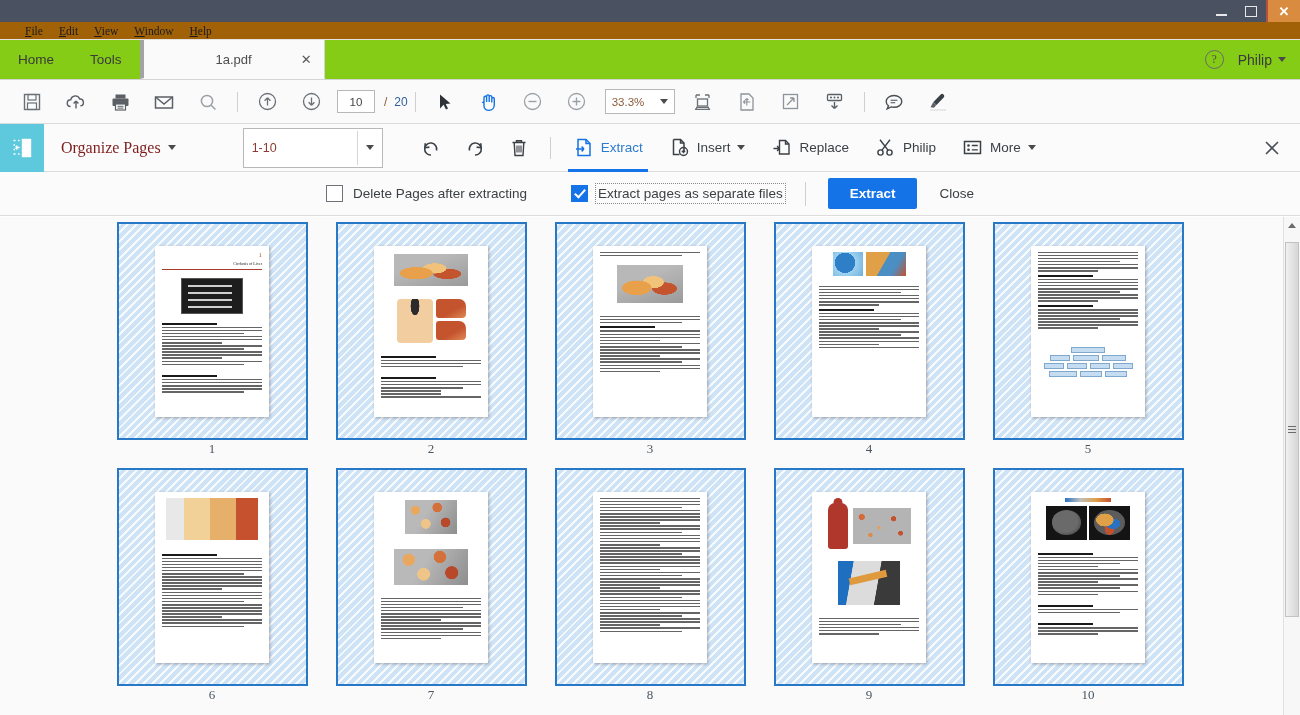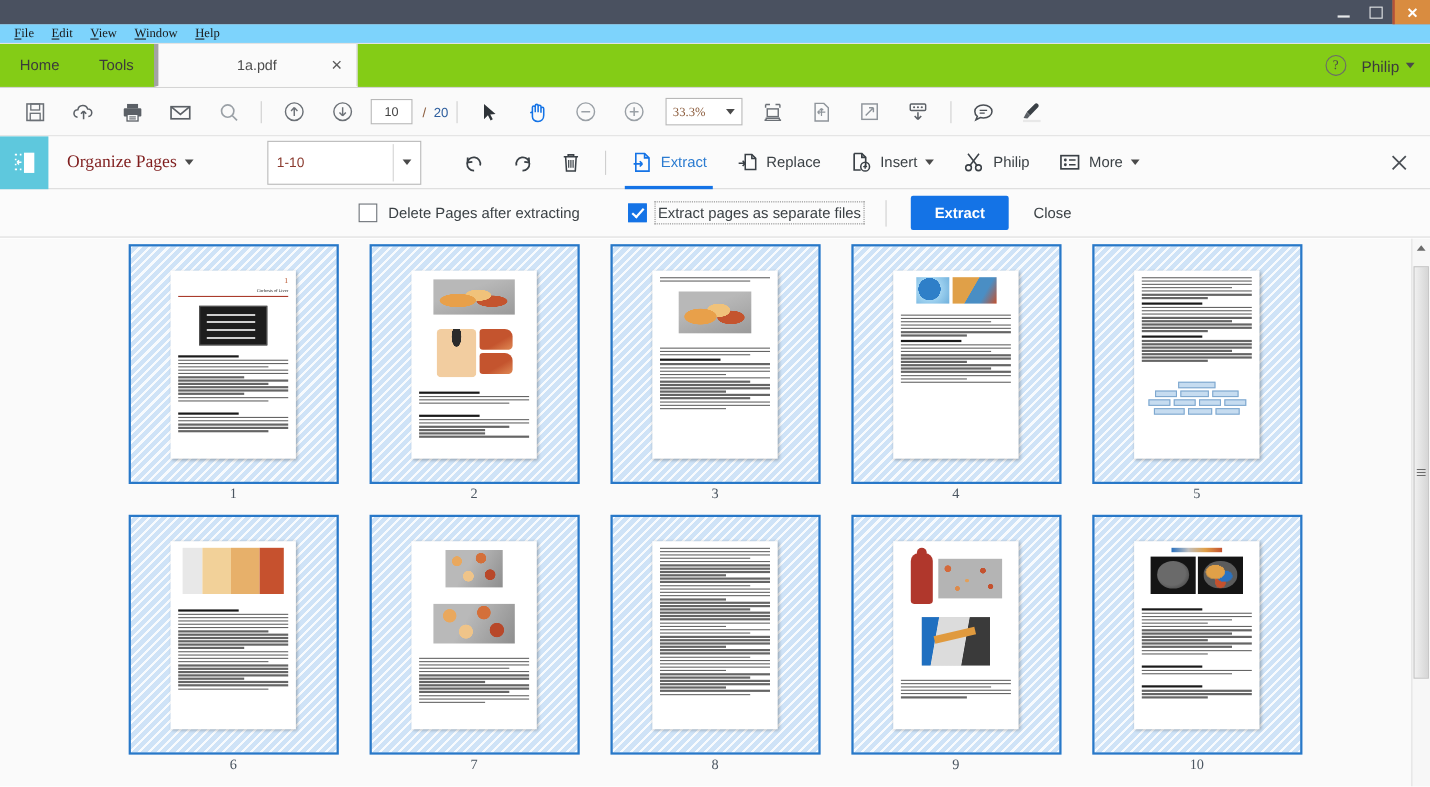--- a/index.html
+++ b/index.html
@@ -55,23 +55,23 @@
     border: 1.5px solid #e6e8ea;
   }
   .win-close {
     background: #d98c40; width: 34px; color: #fff;
     font-size: 13px; font-weight: bold;
     border-left: 2px solid #b3513a;
   }
 
   
   .menubar {
-    height: 18px; background: #7dd3fc;
+    height: 18px; background: #a16207;
     border-bottom: 1px solid #e3e3e3;
-    display: flex; align-items: center; padding-left: 6px; gap: 2px;
+    display: flex; align-items: center; padding-left: 18px; gap: 2px;
   }
   .menu-item {
     font-size: 11.5px; color: #1a1a1a; padding: 1px 7px;
     font-family: "Liberation Serif", serif;
   }
   .menu-item u { text-decoration: underline; }
 
   
   .tabstrip {
     height: 40px; background: #84cc16;
@@ -137,21 +137,21 @@
   }
   .page-total {
     font-size: 12px; color: #2f5f9e; margin-left: 7px;
   }
   .page-slash { font-size: 12px; color: #8a5a3a; margin-left: 5px; }
   .zoom-box {
     width: 70px; height: 25px; border: 1px solid #b8b8b8; background: #fff;
     display: flex; align-items: center; padding: 0 6px;
     font-size: 11.5px; color: #444; margin: 0 6px;
   }
-  .zoom-box .zv { flex: 1; color: #8a5a3a; font-family: Liberation Serif, serif; }
+  .zoom-box .zv { flex: 1; color: #8a5a3a; }
 
   
   .orgbar {
     height: 48px; background: #fbfbfb;
     border-bottom: 1px solid #dcdcdc;
     display: flex; align-items: center; position: relative;
   }
   .org-badge {
     width: 44px; height: 48px; background: #5ec8dd;
     display: flex; align-items: center; justify-content: center;
@@ -623,45 +623,45 @@
 
     <div class="org-btn active">
       <span>
         <svg width="21" height="21" viewBox="0 0 21 21">
             <path d="M5 2.5h8l4 4v12H5z" fill="none" stroke="#1473e6" stroke-width="1.5"></path>
             <path d="M13 2.5v4h4" fill="none" stroke="#1473e6" stroke-width="1.5"></path>
             <path d="M3 12h8M11 12 8.6 9.6M11 12l-2.4 2.4" stroke="#1473e6" stroke-width="1.5" fill="none"></path>
           </svg>
       </span>
       <span>Extract</span>
-    </div>
-
-    <div class="org-btn">
-      <span>
-        <svg width="21" height="21" viewBox="0 0 21 21">
-            <path d="M8.5 3.5h6l3.5 3.5v10h-9.5z" fill="none" stroke="#3a4046" stroke-width="1.4"></path>
-            <path d="M14.5 3.5V7H18" fill="none" stroke="#3a4046" stroke-width="1.4"></path>
-            <path d="M2.5 11.5h6M8.5 11.5 6.1 9.1M8.5 11.5l-2.4 2.4" stroke="#3a4046" stroke-width="1.4" fill="none"></path>
-          </svg>
-      </span>
-      <span>Replace</span>
     </div>
 
     <div class="org-btn">
       <span>
         <svg width="21" height="21" viewBox="0 0 21 21">
             <path d="M4.5 2.5h7l3.5 3.5v8" fill="none" stroke="#3a4046" stroke-width="1.5"></path>
             <path d="M4.5 2.5v15h6" fill="none" stroke="#3a4046" stroke-width="1.5"></path>
             <path d="M11.5 2.5v3.5H15" fill="none" stroke="#3a4046" stroke-width="1.5"></path>
             <circle cx="14.5" cy="14.5" r="4" fill="none" stroke="#3a4046" stroke-width="1.4"></circle>
             <path d="M12.7 14.5h3.6M14.5 12.7v3.6" stroke="#3a4046" stroke-width="1.3"></path>
           </svg>
       </span>
       <span>Insert</span>
       <span class="caret-down"></span>
+    </div>
+
+    <div class="org-btn">
+      <span>
+        <svg width="21" height="21" viewBox="0 0 21 21">
+            <path d="M8.5 3.5h6l3.5 3.5v10h-9.5z" fill="none" stroke="#3a4046" stroke-width="1.4"></path>
+            <path d="M14.5 3.5V7H18" fill="none" stroke="#3a4046" stroke-width="1.4"></path>
+            <path d="M2.5 11.5h6M8.5 11.5 6.1 9.1M8.5 11.5l-2.4 2.4" stroke="#3a4046" stroke-width="1.4" fill="none"></path>
+          </svg>
+      </span>
+      <span>Replace</span>
     </div>
 
     <div class="org-btn">
       <span>
         <svg width="21" height="21" viewBox="0 0 21 21">
             <circle cx="5.5" cy="15.5" r="2.6" fill="none" stroke="#3a4046" stroke-width="1.4"></circle>
             <circle cx="14.5" cy="15.5" r="2.6" fill="none" stroke="#3a4046" stroke-width="1.4"></circle>
             <path d="M6.8 13.4 15 2.8M13.2 13.4 5 2.8" stroke="#3a4046" stroke-width="1.4" fill="none"></path>
           </svg>
       </span>

